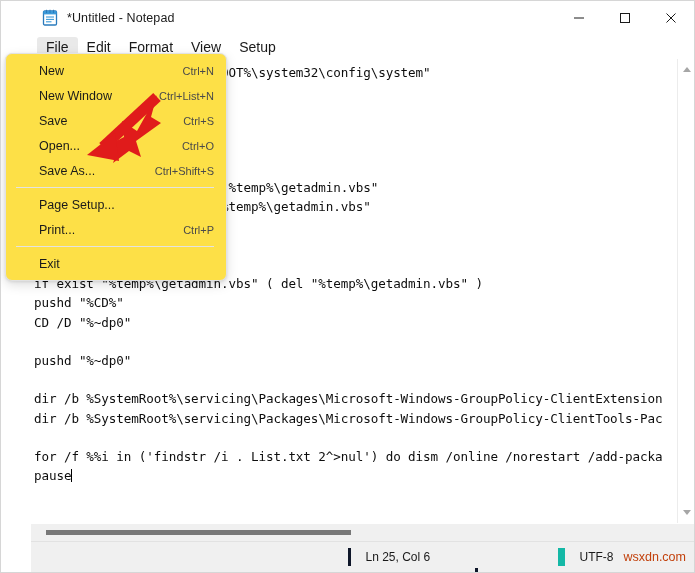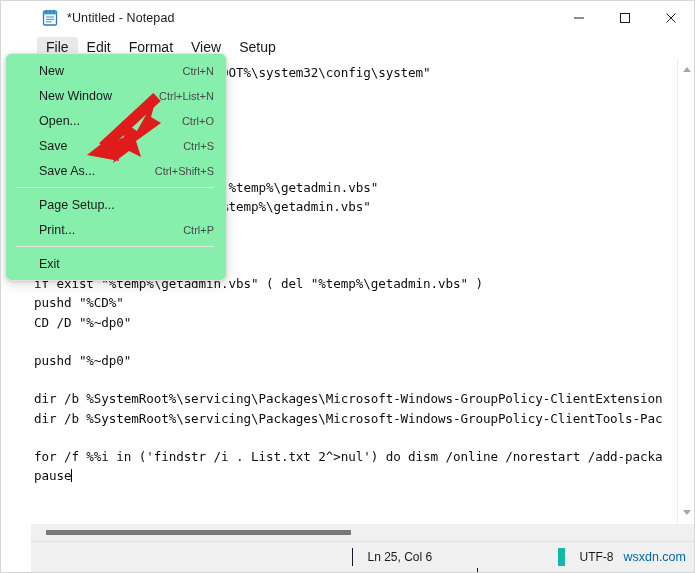--- a/index.html
+++ b/index.html
@@ -175,44 +175,44 @@
     justify-content: flex-end;
     font-size: 12px;
     color: #1a1a1a;
     position: relative;
   }
   .status-cell {
     padding: 0 14px;
     height: 18px;
     display: flex;
     align-items: center;
-    border-left: 1px solid #0f172a;
+    border-left: 3px solid #0f172a;
     white-space: nowrap;
   }
   .status-cell.ln { min-width: 96px; }
   .status-cell.zoom { min-width: 52px; justify-content: center; margin-top: 40px; }
   .status-cell.eol { min-width: 110px; }
   .status-cell.enc {
     border-left: 7px solid #14b8a6;
     padding-right: 6px;
   }
   .watermark {
     font-size: 12.5px;
-    color: #0369a1;
+    color: #c2410c;
     padding: 0 8px 0 4px;
     white-space: nowrap;
   }
 
   
   .dropdown {
     position: absolute;
     left: 4px;
     top: 52px;
     width: 222px;
-    background: #86efac;
+    background: #fde047;
     border: 1px solid #e2e2e2;
     border-radius: 7px;
     box-shadow: 0 4px 12px rgba(0,0,0,0.13), 0 1px 3px rgba(0,0,0,0.10);
     padding: 4px 0;
     z-index: 20;
     box-sizing: border-box;
   }
   .menu-item {
     height: 25px;
     display: flex;
@@ -345,26 +345,26 @@
   <div class="dropdown">
     <div class="menu-item">
       <span class="label">New</span>
       <span class="accel">Ctrl+N</span>
     </div>
     <div class="menu-item">
       <span class="label">New Window</span>
       <span class="accel">Ctrl+List+N</span>
     </div>
     <div class="menu-item">
+      <span class="label">Save</span>
+      <span class="accel">Ctrl+S</span>
+    </div>
+    <div class="menu-item">
       <span class="label">Open...</span>
       <span class="accel">Ctrl+O</span>
-    </div>
-    <div class="menu-item">
-      <span class="label">Save</span>
-      <span class="accel">Ctrl+S</span>
     </div>
     <div class="menu-item">
       <span class="label">Save As...</span>
       <span class="accel">Ctrl+Shift+S</span>
     </div>
 
     <div class="menu-sep"></div>
 
     <div class="menu-item">
       <span class="label">Page Setup...</span>

